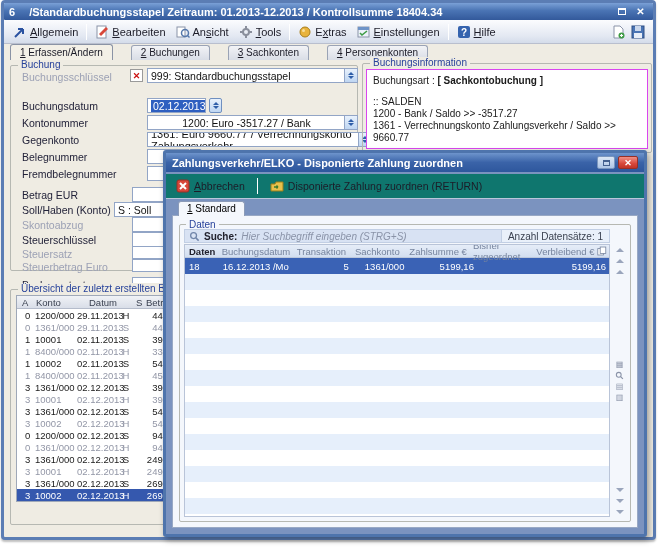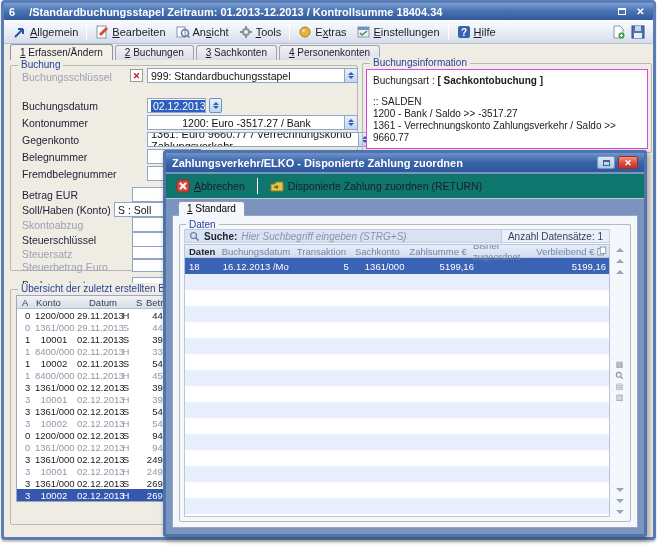--- a/index.html
+++ b/index.html
@@ -23,21 +23,21 @@
   #toolbar { position:absolute; left:0; top:17px; right:0; height:24px;
     background:linear-gradient(#FBFCFE, #E3E8F2 70%, #D4DCEA);
     border-bottom:1px solid #B9BFCE; display:flex; align-items:center; padding:0 4px; }
   .menu-item { display:flex; align-items:center; gap:3px; font-size:11px; color:#1C1C28;
     padding:2px 5px; white-space:nowrap; }
   .tb-sep { width:1px; height:16px; background:#AEB4C2; margin:0 3px; border-right:1px solid #fff; }
   .tb-right { margin-left:auto; display:flex; gap:6px; padding-right:4px; }
   .icon14 { width:14px; height:14px; display:inline-block; }
 
   
-  .tabbar { position:absolute; left:6px; top:42px; height:24px; display:flex; }
+  .tabbar { position:absolute; left:6px; top:42px; height:24px; display:flex;gap:16px; }
   .tab { font-size:10px; color:#1C1C28; padding:1px 9px 0 9px; height:15px;
     background:linear-gradient(#F2F3F6,#D9DDE6); border:1px solid #9AA3B5;
     border-bottom:none; border-radius:3px 3px 0 0; margin-right:2px; white-space:nowrap; }
   .tab.active { background:#F3F0E7; height:16px; margin-top:-1px; padding-top:2px;
     border-color:#8A93A5; position:relative; z-index:2; }
 
   
   .groupbox { position:absolute; border:1px solid #B6B8B2; border-radius:2px; }
   .grouplabel { position:absolute; top:-7px; left:7px; background:#EFECE3; color:#28439B;
     font-size:10px; padding:0 3px; white-space:nowrap; }
@@ -68,21 +68,21 @@
   
   #ueb-table { position:absolute; left:12px; top:292px; width:154px; background:#fff;
     border:1px solid #9FA8B8; }
   .ueb-head { position:relative; height:13px; background:linear-gradient(#F0F2F6,#D9DEE8);
     border-bottom:1px solid #B5BCCB; font-size:9.5px; color:#3A4150; }
   .ueb-head span { position:absolute; top:1px; white-space:nowrap; }
   .ueb-row { display:flex; height:12px; font-size:9.5px; color:#1A1A1A; align-items:center; white-space:nowrap; }
   .ueb-row.grayrow { color:#9296A6; }
   .ueb-row.sel { background:#3558AE; color:#fff; }
   .uc0 { width:18px; padding-left:8px; }
-  .uc1 { width:38px; text-align:center; }
+  .uc1 { width:38px; text-align:left; }
   .uc2 { width:46px; padding-left:4px; }
   .uc3 { width:14px; text-align:center; }
   .uc4 { width:36px; text-align:right; padding-right:1px; overflow:hidden; }
 
   
   #dlg { position:absolute; left:163px; top:150px; width:484px; height:387px;
     border:3px solid #4E74AC; border-radius:3px; background:#7B93BF;
     box-shadow:2px 3px 6px rgba(0,0,0,.35); }
   #dlg-title { position:absolute; left:0; top:0; right:0; height:19px;
     background:linear-gradient(#6E94CC, #3A63A8 50%, #2E579D);

